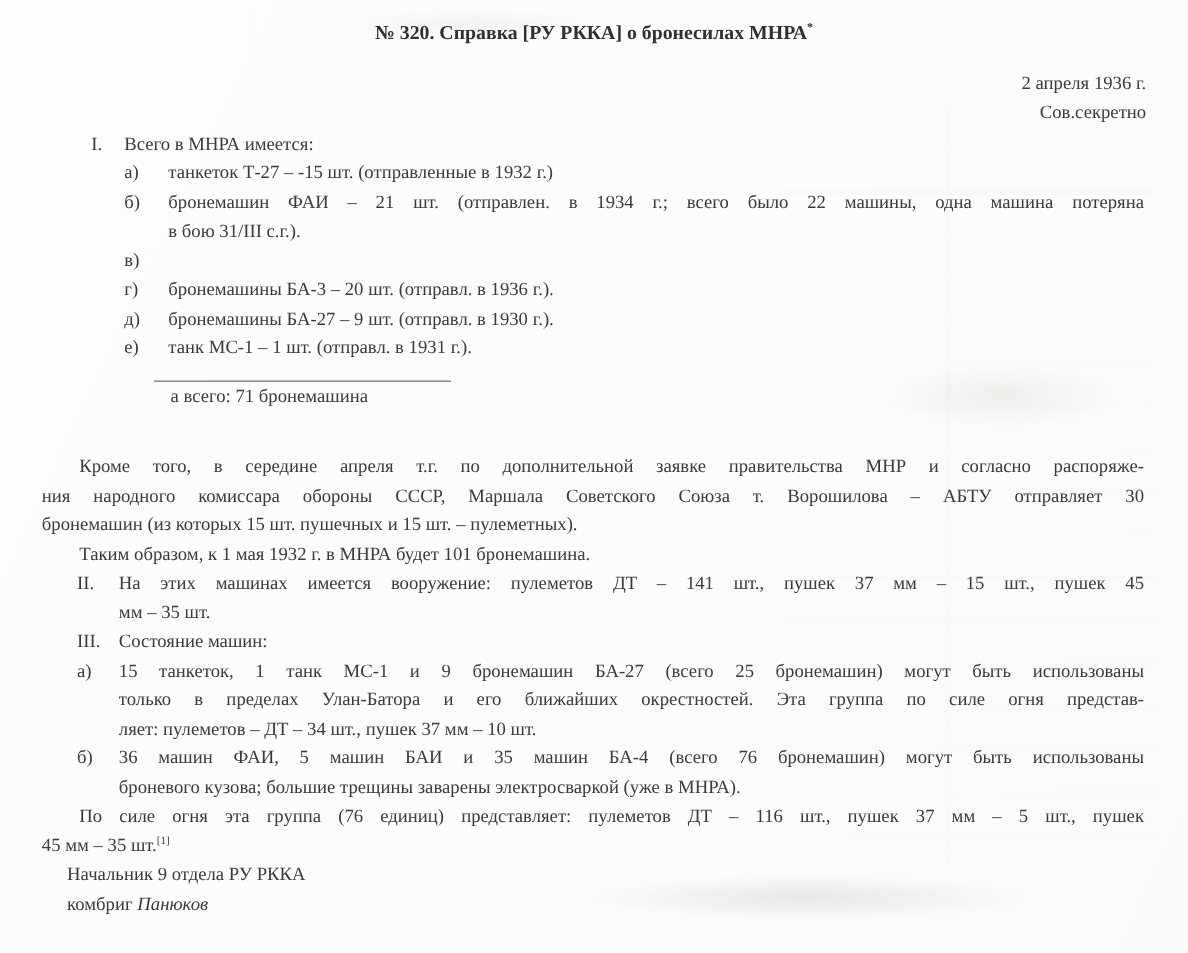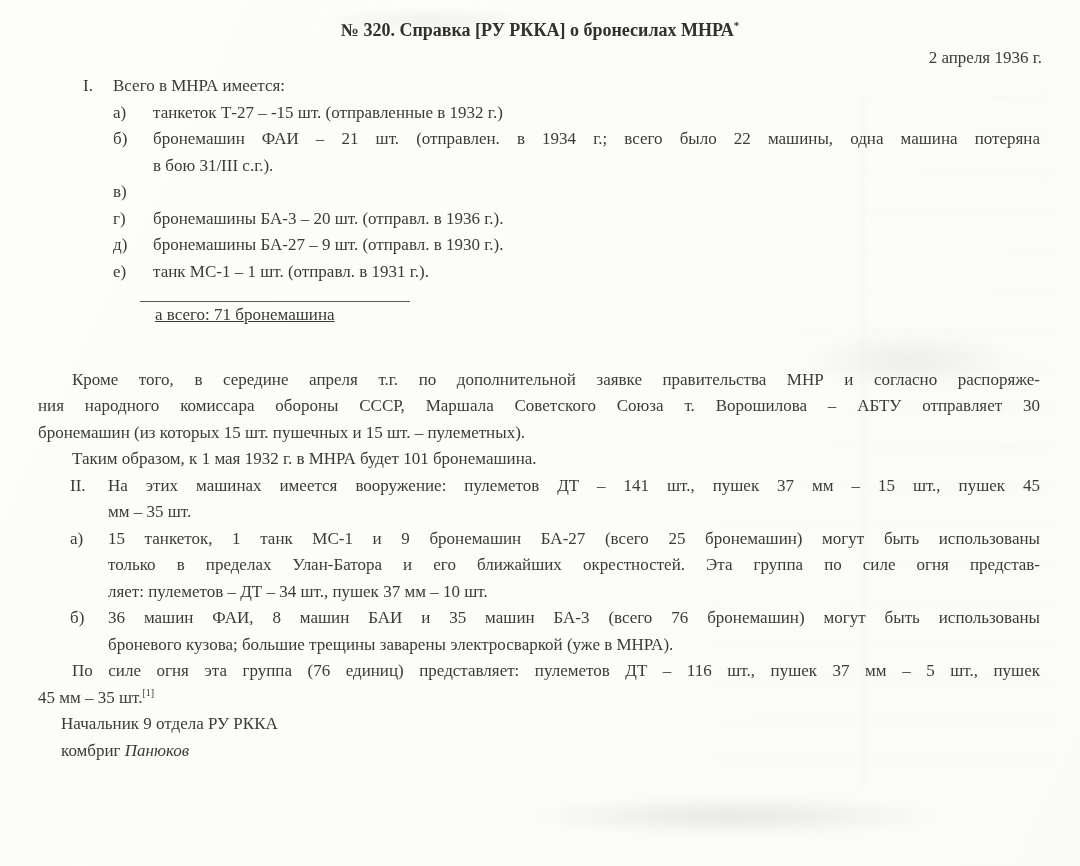--- a/index.html
+++ b/index.html
@@ -23,37 +23,37 @@
   }
   .smudge1{left:300px;top:8px;width:260px;height:26px;background:radial-gradient(closest-side,rgba(140,140,135,.10),transparent);filter:blur(3px);}
   .smudge2{right:60px;top:330px;width:220px;height:60px;background:radial-gradient(closest-side,rgba(140,140,135,.12),transparent);filter:blur(4px);}
   .smudge3{right:140px;bottom:30px;width:420px;height:40px;background:radial-gradient(closest-side,rgba(130,130,125,.16),transparent);filter:blur(3px);}
 
   .title{
     padding-top:12px;margin:0 60px;text-align:center;
     font-weight:bold;font-size:18px;color:#303030;line-height:26.5px;
   }
   .title sup{font-size:11px;}
-  .dateblock{margin-top:1px;text-align:right;padding-right:38px;line-height:26.5px;color:#3a3a3a;}
+  .dateblock{margin-top:20px;text-align:right;padding-right:38px;line-height:26.5px;color:#3a3a3a;}
 
   .row{display:flex;}
   .sec1head{margin-top:2px;padding-left:83px;}
   .sec1head .marker{width:30px;flex:none;}
   .lvl2{padding-left:113px;}
   .lvl2 .marker{width:40px;flex:none;}
   .lvl2 .txt{width:887px;}
   .lvl1{padding-left:70px;}
   .lvl1 .marker{width:38px;flex:none;}
   .lvl1 .txt{width:932px;}
 
   .ln{min-height:26.5px;}
   .j{text-align:justify;text-align-last:justify;}
 
   .divider{margin:16px 0 0 140px;width:270px;height:0;border-top:1.6px solid #5a5a5a;}
-  .total{margin-left:155px;text-decoration:underline;}
+  .total{margin-left:155px;}
 
   .para{margin:0 40px 0 38px;}
   .p1{margin-top:38px;}
   .ind{padding-left:34px;}
 
   .sig{margin-left:61px;}
   .sig-name{font-style:italic;}
   sup.fn{font-size:10px;vertical-align:super;line-height:0;}
 </style>
 </head>
@@ -65,20 +65,21 @@
   <div class="artifact smudge1"></div>
   <div class="artifact smudge2"></div>
   <div class="artifact smudge3"></div>
 
   <div class="content">
 
     <div class="title"><span>№ 320. Справка [РУ РККА] о бронесилах МНРА</span><sup>*</sup></div>
 
     <div class="dateblock">
       <div>2 апреля 1936 г.</div>
+      <div>Сов.секретно</div>
     </div>
 
     <div class="row sec1head">
       <span class="marker">I.</span>
       <div class="txt">Всего в МНРА имеется:</div>
     </div>
 
     <div class="row lvl2">
       <span class="marker">а)</span>
       <div class="txt">
@@ -128,33 +129,37 @@
     </div>
 
     <div class="row lvl1">
       <span class="marker">II.</span>
       <div class="txt">
         <div class="ln j">На этих машинах имеется вооружение: пулеметов ДТ – 141 шт., пушек 37 мм – 15 шт., пушек 45</div>
         <div class="ln">мм – 35 шт.</div>
       </div>
     </div>
 
+    <div class="row lvl1">
+      <span class="marker">III.</span>
+      <div class="txt">Состояние машин:</div>
+    </div>
 
     <div class="row lvl1">
       <span class="marker">а)</span>
       <div class="txt">
         <div class="ln j">15 танкеток, 1 танк МС-1 и 9 бронемашин БА-27 (всего 25 бронемашин) могут быть использованы</div>
         <div class="ln j">только в пределах Улан-Батора и его ближайших окрестностей. Эта группа по силе огня представ-</div>
         <div class="ln">ляет: пулеметов – ДТ – 34 шт., пушек 37 мм – 10 шт.</div>
       </div>
     </div>
     <div class="row lvl1">
       <span class="marker">б)</span>
       <div class="txt">
-        <div class="ln j">36 машин ФАИ, 8 машин БАИ и 35 машин БА-3 (всего 76 бронемашин) могут быть использованы</div>
+        <div class="ln j">36 машин ФАИ, 5 машин БАИ и 35 машин БА-4 (всего 76 бронемашин) могут быть использованы</div>
         <div class="ln">броневого кузова; большие трещины заварены электросваркой (уже в МНРА).</div>
       </div>
     </div>
 
     <div class="para">
       <div class="ln j ind">По силе огня эта группа (76 единиц) представляет: пулеметов ДТ – 116 шт., пушек 37 мм – 5 шт., пушек</div>
       <div class="ln"><span>45 мм – 35 шт.</span><sup class="fn">[1]</sup></div>
     </div>
 
     <div class="sig">

